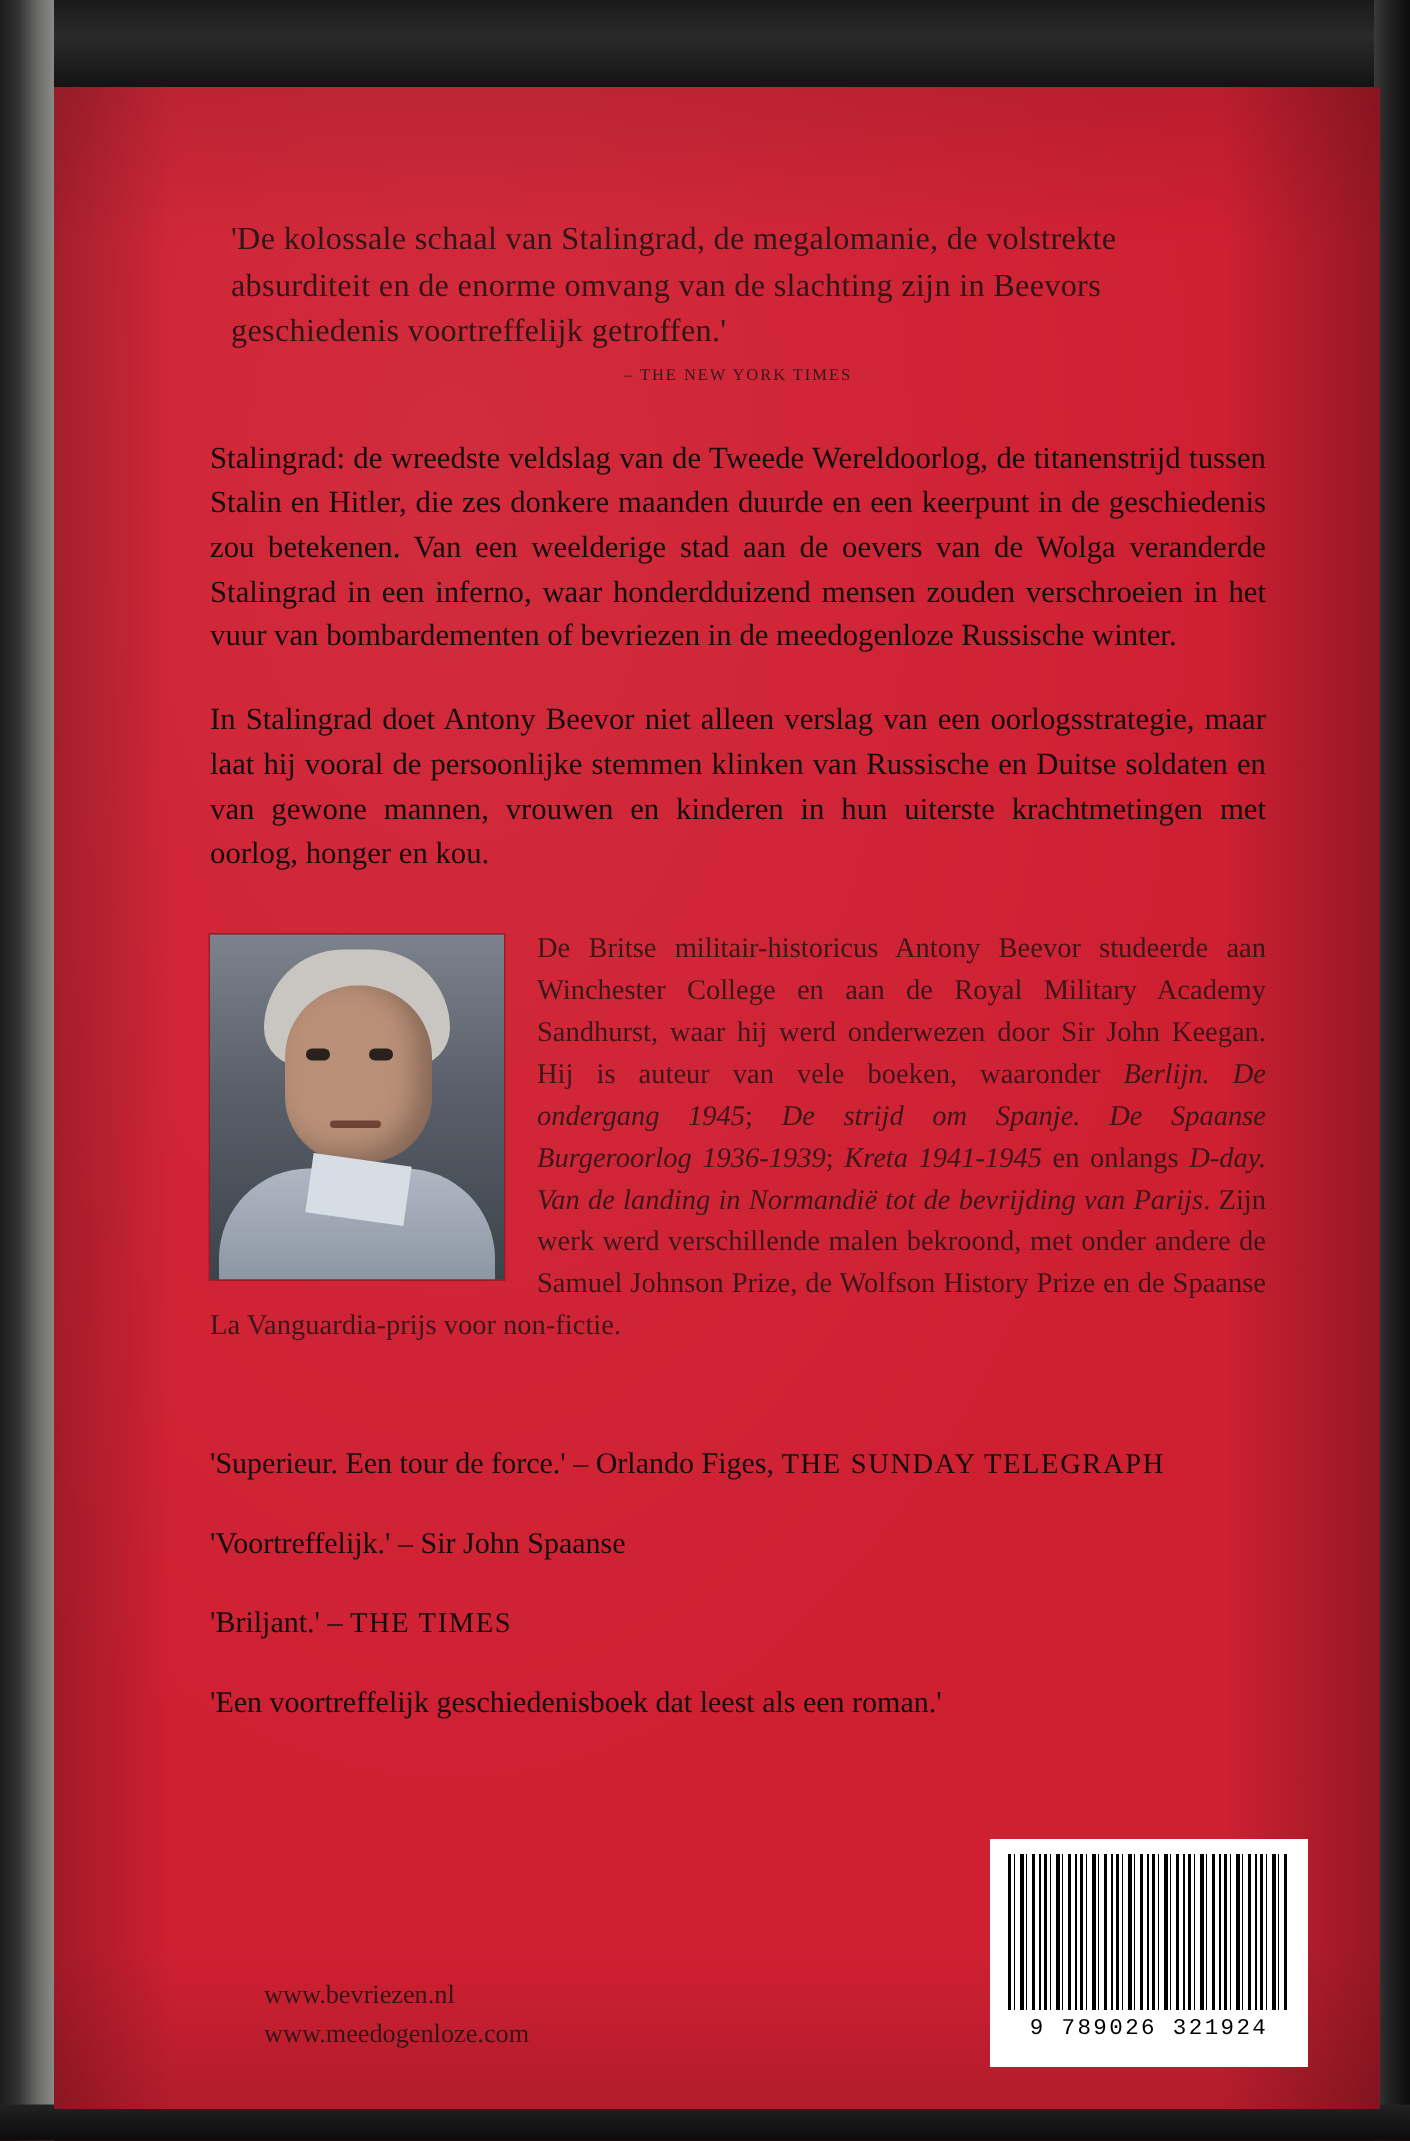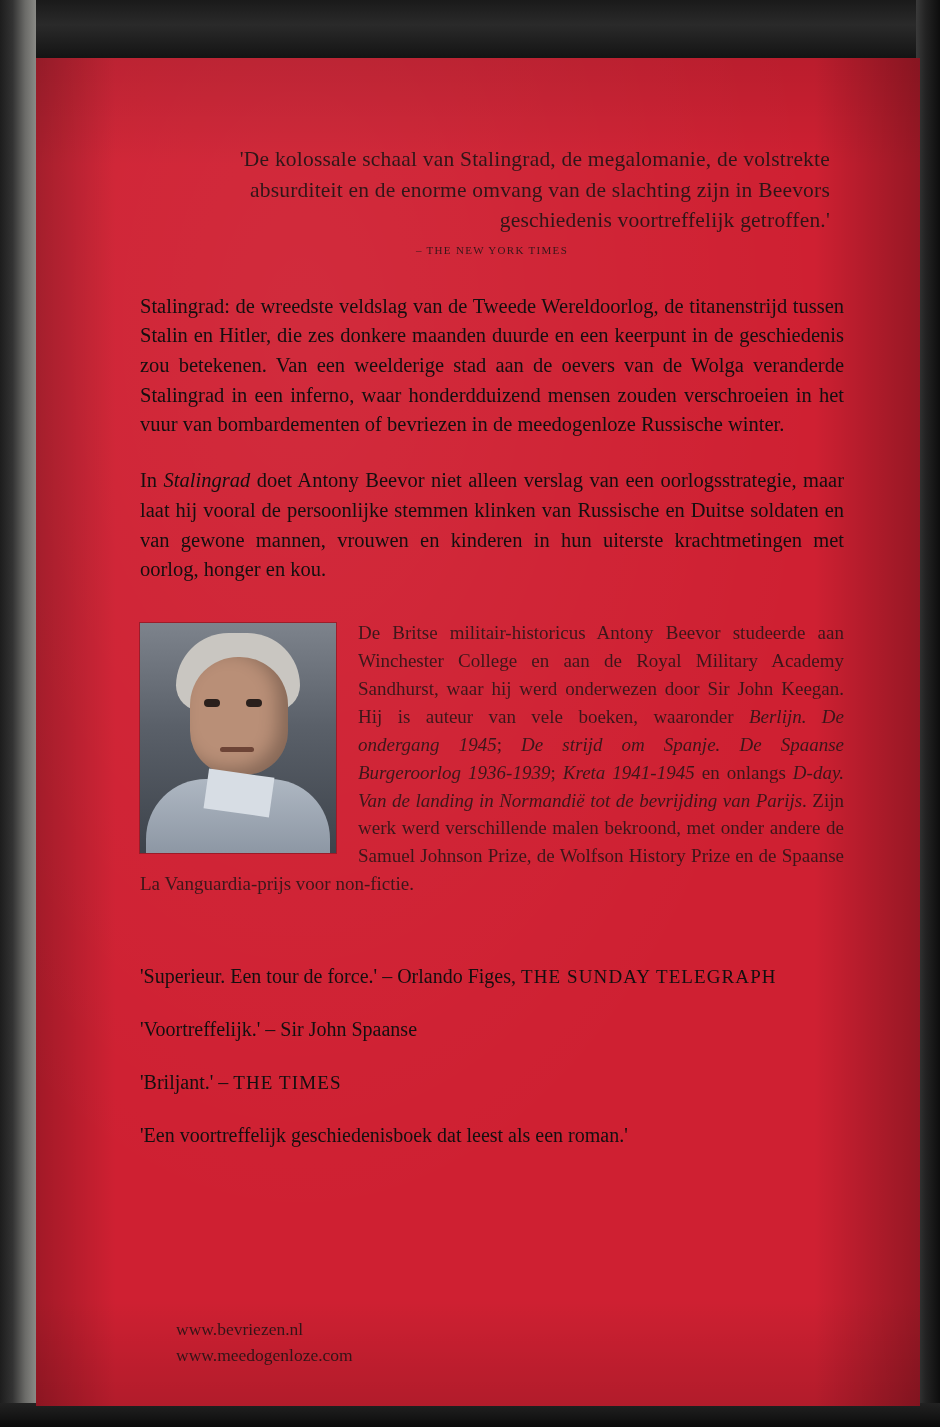--- a/index.html
+++ b/index.html
@@ -65,21 +65,21 @@
 
   .inner {
     position: absolute;
     left: 104px;
     top: 86px;
     width: 704px;
   }
 
   
   .pullquote {
-    text-align: right;
+    text-align: left;
     font-size: 21.5px;
     line-height: 1.42;
     color: #1b1414;
     opacity: 0.88;
     letter-spacing: 0.2px;
     margin: 0 14px;
   }
   .pullquote-source {
     text-align: center;
     font-size: 11px;
@@ -94,21 +94,21 @@
   }
 
   
   .body-para {
     font-size: 20.5px;
     line-height: 1.45;
     text-align: justify;
     color: #140f0f;
     margin: 0 0 26px 0;
   }
-  .body-para .it { font-style: italic; }
+  .body-para .it { }
 
   .blurb-block {
     margin-top: 34px;
     position: relative;
     min-height: 300px;
   }
 
   .author-photo {
     float: left;
     width: 196px;
@@ -289,15 +289,19 @@
 
       </div>
 
     </div>
 
     <div class="website">
       <div>www.bevriezen.nl</div>
       <div>www.meedogenloze.com</div>
     </div>
 
+    <div class="barcode-box">
+      <div class="barcode-bars"></div>
+      <div class="barcode-number">9 789026 321924</div>
+    </div>
 
   </div>
 </div>
 
 </body></html>

